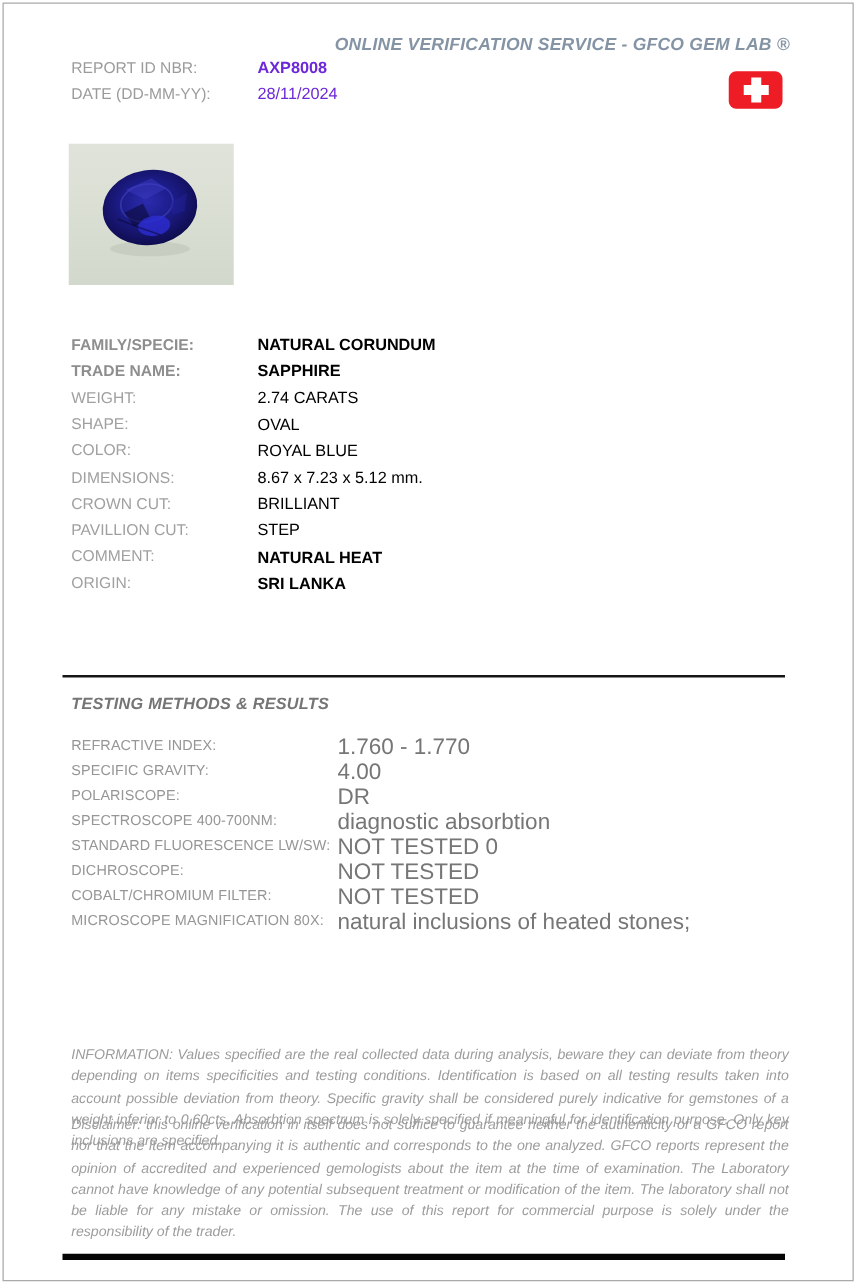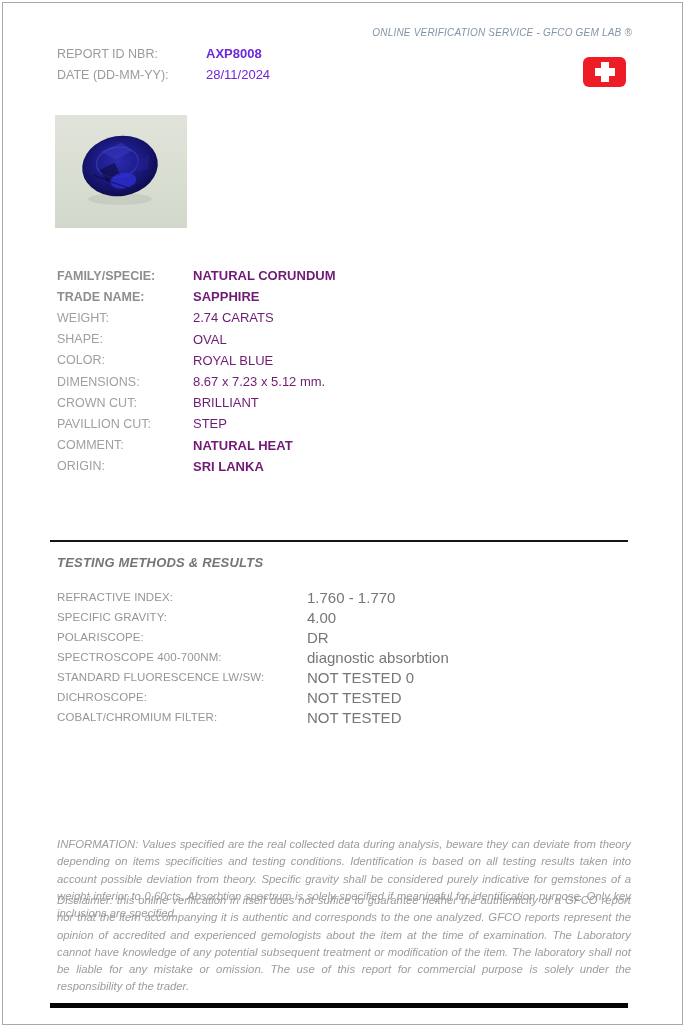--- a/index.html
+++ b/index.html
@@ -5,21 +5,21 @@
   html,body{margin:0;padding:0;background:#ffffff;}
   .page{
     position:relative;width:685px;height:1027px;background:#ffffff;
     font-family:"Liberation Sans",sans-serif;overflow:hidden;
   }
   .page-border{position:absolute;inset:2px;border:1px solid #a9a9a9;pointer-events:none;}
 
   
   .service-title{
     position:absolute;top:27px;right:53px;
-    font-size:10px;font-weight:normal;font-style:italic;color:#8494a4;letter-spacing:.2px;
+    font-size:14px;font-weight:bold;font-style:italic;color:#8494a4;letter-spacing:.2px;
   }
   .report-block{position:absolute;left:57px;top:43px;}
   .report-row{display:flex;height:21px;align-items:center;gap:13px;}
   .report-row .lbl{width:136px;font-size:12.5px;color:#9b9b9b;}
   .report-row .val{font-size:13px;color:#6d28d9;}
   .val-bold{font-weight:bold;}
 
   .flag{
     position:absolute;left:583px;top:57px;width:43px;height:30px;
     background:#ee1c25;border-radius:6px;
@@ -31,36 +31,36 @@
   .photo{
     position:absolute;left:55px;top:115px;width:132px;height:113px;
     background:linear-gradient(180deg,#e0e3da 0%,#d9ded2 55%,#d3d8cc 100%);
   }
 
   
   .details-block{position:absolute;left:57px;top:265px;}
   .detail-row{display:flex;height:21.2px;align-items:center;}
   .detail-row .lbl{width:136px;font-size:12.5px;color:#a0a0a0;}
   .detail-row .lbl.lbl-bold{font-weight:bold;color:#8e8e8e;}
-  .detail-row .val{font-size:13px;color:#701a75;}
+  .detail-row .val{font-size:13px;color:#000000;margin-left:13px;}
   .val-red{color:#dc0000;font-weight:bold;}
 
   
   .sep-line{position:absolute;left:50px;top:540px;width:578px;height:2px;background:#161616;}
   .bottom-line{position:absolute;left:50px;top:1003px;width:578px;height:5px;background:#050505;}
 
   
   .testing-title{
     position:absolute;left:57px;top:555px;
     font-size:13px;font-weight:bold;font-style:italic;color:#757575;letter-spacing:.2px;
   }
   .testing-block{position:absolute;left:57px;top:587px;}
   .testing-row{display:flex;height:20px;align-items:center;}
   .testing-row .lbl{width:213px;font-size:11.5px;color:#969696;letter-spacing:.1px;}
-  .testing-row .val{font-size:15px;color:#767676;margin-left:37px;}
+  .testing-row .val{font-size:18px;color:#767676;}
 
   
   .para{
     position:absolute;left:57px;width:574px;
     font-size:11.3px;font-style:italic;color:#9c9c9c;line-height:17.3px;text-align:justify;
   }
   .para-info{top:836px;}
   .para-disclaimer{top:892px;}
 </style>
 </head>
@@ -179,19 +179,23 @@
       <span class="val">NOT TESTED 0</span>
     </div>
     <div class="testing-row">
       <span class="lbl">DICHROSCOPE:</span>
       <span class="val">NOT TESTED</span>
     </div>
     <div class="testing-row">
       <span class="lbl">COBALT/CHROMIUM FILTER:</span>
       <span class="val">NOT TESTED</span>
     </div>
+    <div class="testing-row">
+      <span class="lbl">MICROSCOPE MAGNIFICATION 80X:</span>
+      <span class="val">natural inclusions of heated stones;</span>
+    </div>
   </div>
 
   <div class="para para-info">INFORMATION: Values specified are the real collected data during analysis, beware they can deviate from theory depending on items specificities and testing conditions. Identification is based on all testing results taken into account possible deviation from theory. Specific gravity shall be considered purely indicative for gemstones of a weight inferior to 0.60cts. Absorbtion spectrum is solely specified if meaningful for identification purpose. Only key inclusions are specified.</div>
   <div class="para para-disclaimer">Disclaimer: this online verification in itself does not suffice to guarantee neither the authenticity of a GFCO report nor that the item accompanying it is authentic and corresponds to the one analyzed. GFCO reports represent the opinion of accredited and experienced gemologists about the item at the time of examination. The Laboratory cannot have knowledge of any potential subsequent treatment or modification of the item. The laboratory shall not be liable for any mistake or omission. The use of this report for commercial purpose is solely under the responsibility of the trader.</div>
 
   <div class="bottom-line"></div>
 </div>
 
 </body></html>

